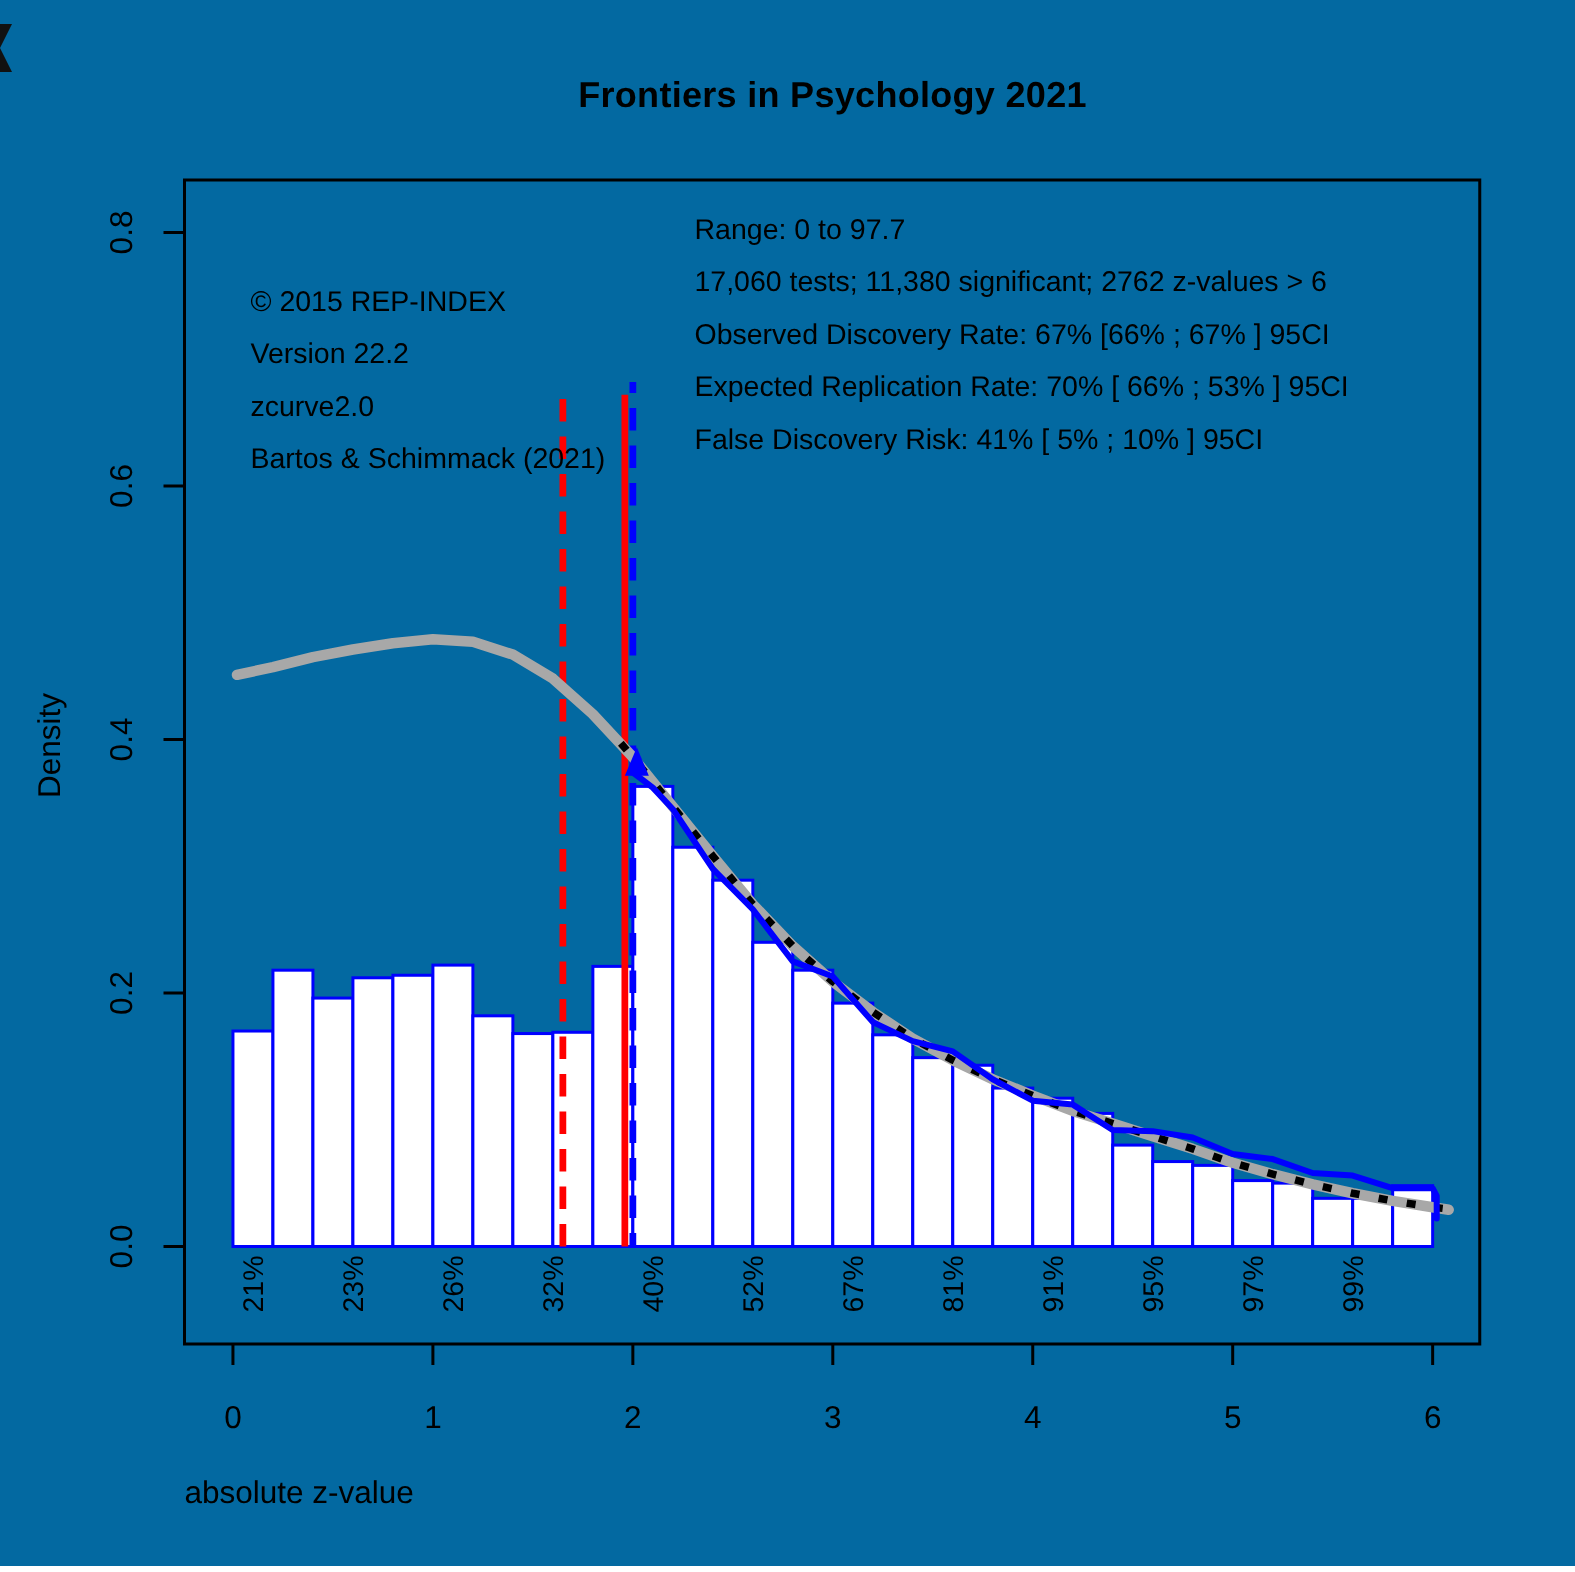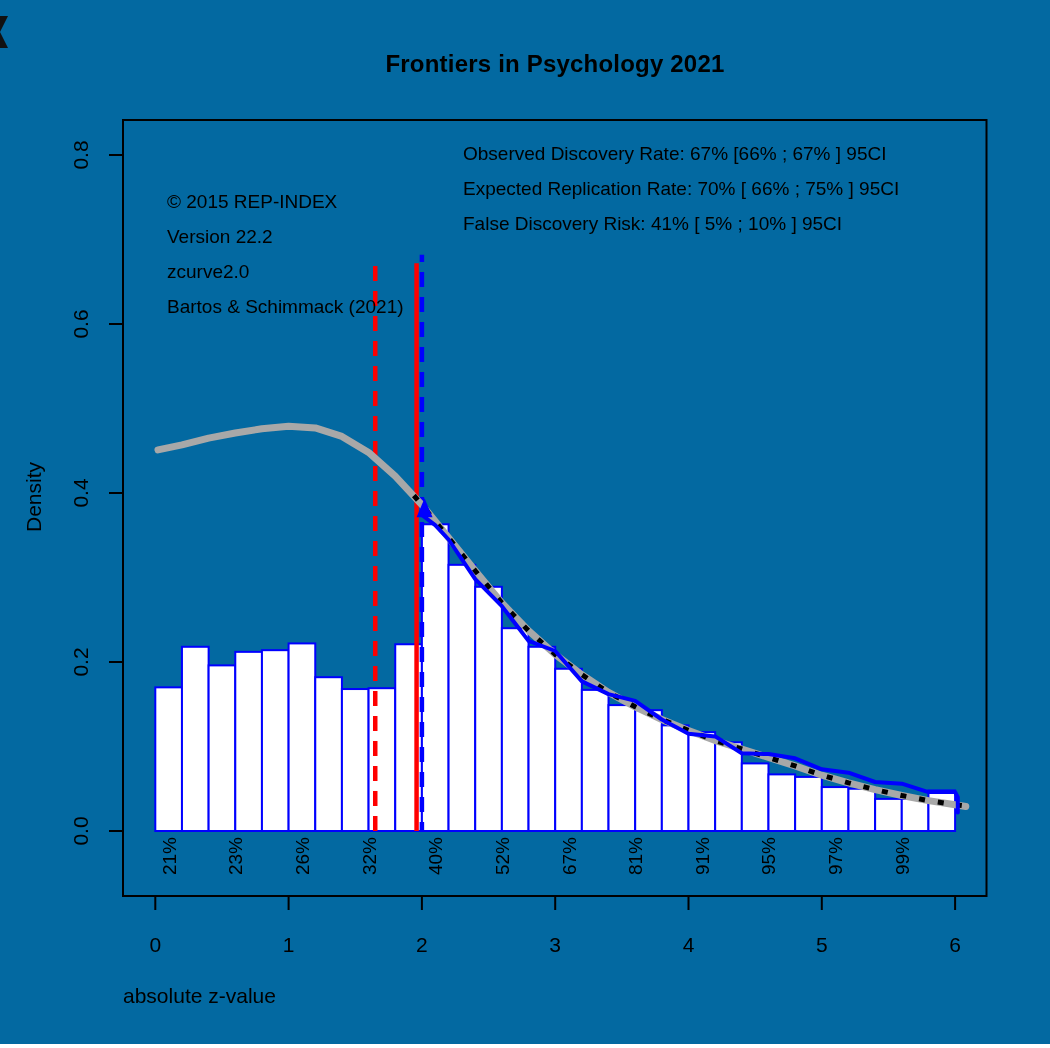--- a/index.html
+++ b/index.html
@@ -105,20 +105,22 @@
     </svg>
 
   <div id="info-left" class="info-block">
     <div>© 2015 REP-INDEX</div>
     <div>Version 22.2</div>
     <div>zcurve2.0</div>
     <div>Bartos &amp; Schimmack (2021)</div>
   </div>
 
   <div id="stats-right" class="info-block">
+    <div>Range: 0 to 97.7</div>
+    <div>17,060 tests; 11,380 significant; 2762 z-values &gt; 6</div>
     <div>Observed Discovery Rate: 67% [66% ; 67% ] 95CI</div>
-    <div>Expected Replication Rate: 70% [ 66% ; 75% ] 95CI</div>
+    <div>Expected Replication Rate: 70% [ 66% ; 53% ] 95CI</div>
     <div>False Discovery Risk: 41% [ 5% ; 10% ] 95CI</div>
   </div>
 
   <div class="xlabel">absolute z-value</div>
   <div class="ylabel">Density</div>
 </div>
 
 </body></html>

